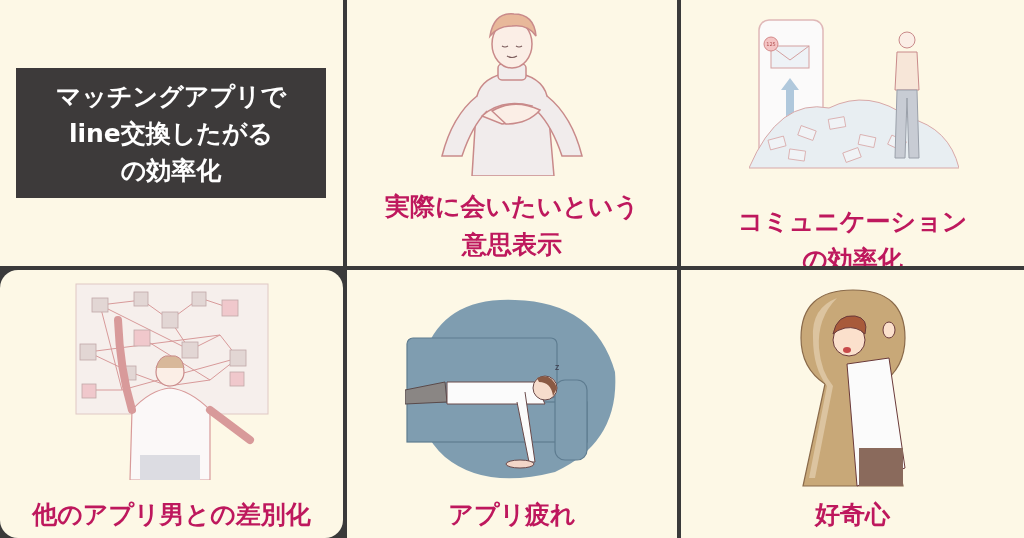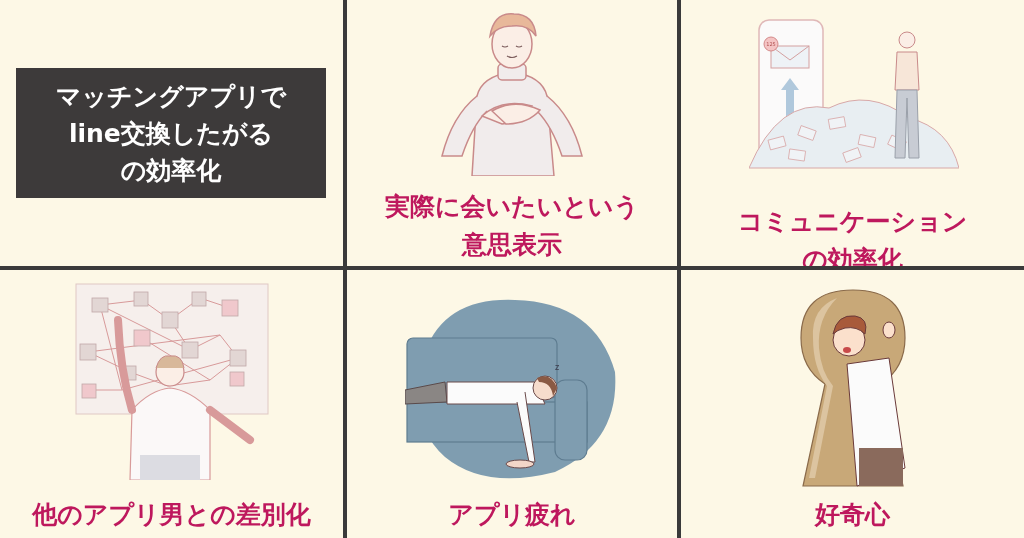--- a/index.html
+++ b/index.html
@@ -2,21 +2,21 @@
 <html><head>
 <meta charset="utf-8">
 <style>
   html, body { margin:0; padding:0; }
   body { width:1024px; height:538px; background:#3a3a3a; overflow:hidden; position:relative; font-family:"DejaVu Sans", sans-serif; }
   .grid { position:absolute; left:0; top:0; width:1024px; height:520px; background:#3a3a3a;padding-left:18px; }
   .cell { position:absolute; background:#fdf8e6; overflow:hidden; }
   .c1 { left:0; top:0; width:343px; height:266px; }
   .c2 { left:347px; top:0; width:330px; height:266px; }
   .c3 { left:681px; top:0; width:343px; height:266px; }
-  .c4 { left:0; top:270px; width:343px; height:268px; }
+  .c4 { left:0; top:270px; width:343px; height:268px;border-radius:18px; }
   .c5 { left:347px; top:270px; width:330px; height:268px; }
   .c6 { left:681px; top:270px; width:343px; height:268px; }
   .title-box { position:absolute; left:16px; top:68px; width:310px; height:130px; background:#3d3a3a; color:#fff; display:flex; flex-direction:column; justify-content:center; align-items:center; font-weight:bold; font-size:25px; line-height:37px; }
   .caption { position:absolute; left:0; right:0; text-align:center; color:#be185d; font-weight:bold; font-size:25px; line-height:38px; }
   .illus { position:absolute; }
   svg { display:block; }
 </style>
 </head>
 <body>
 

